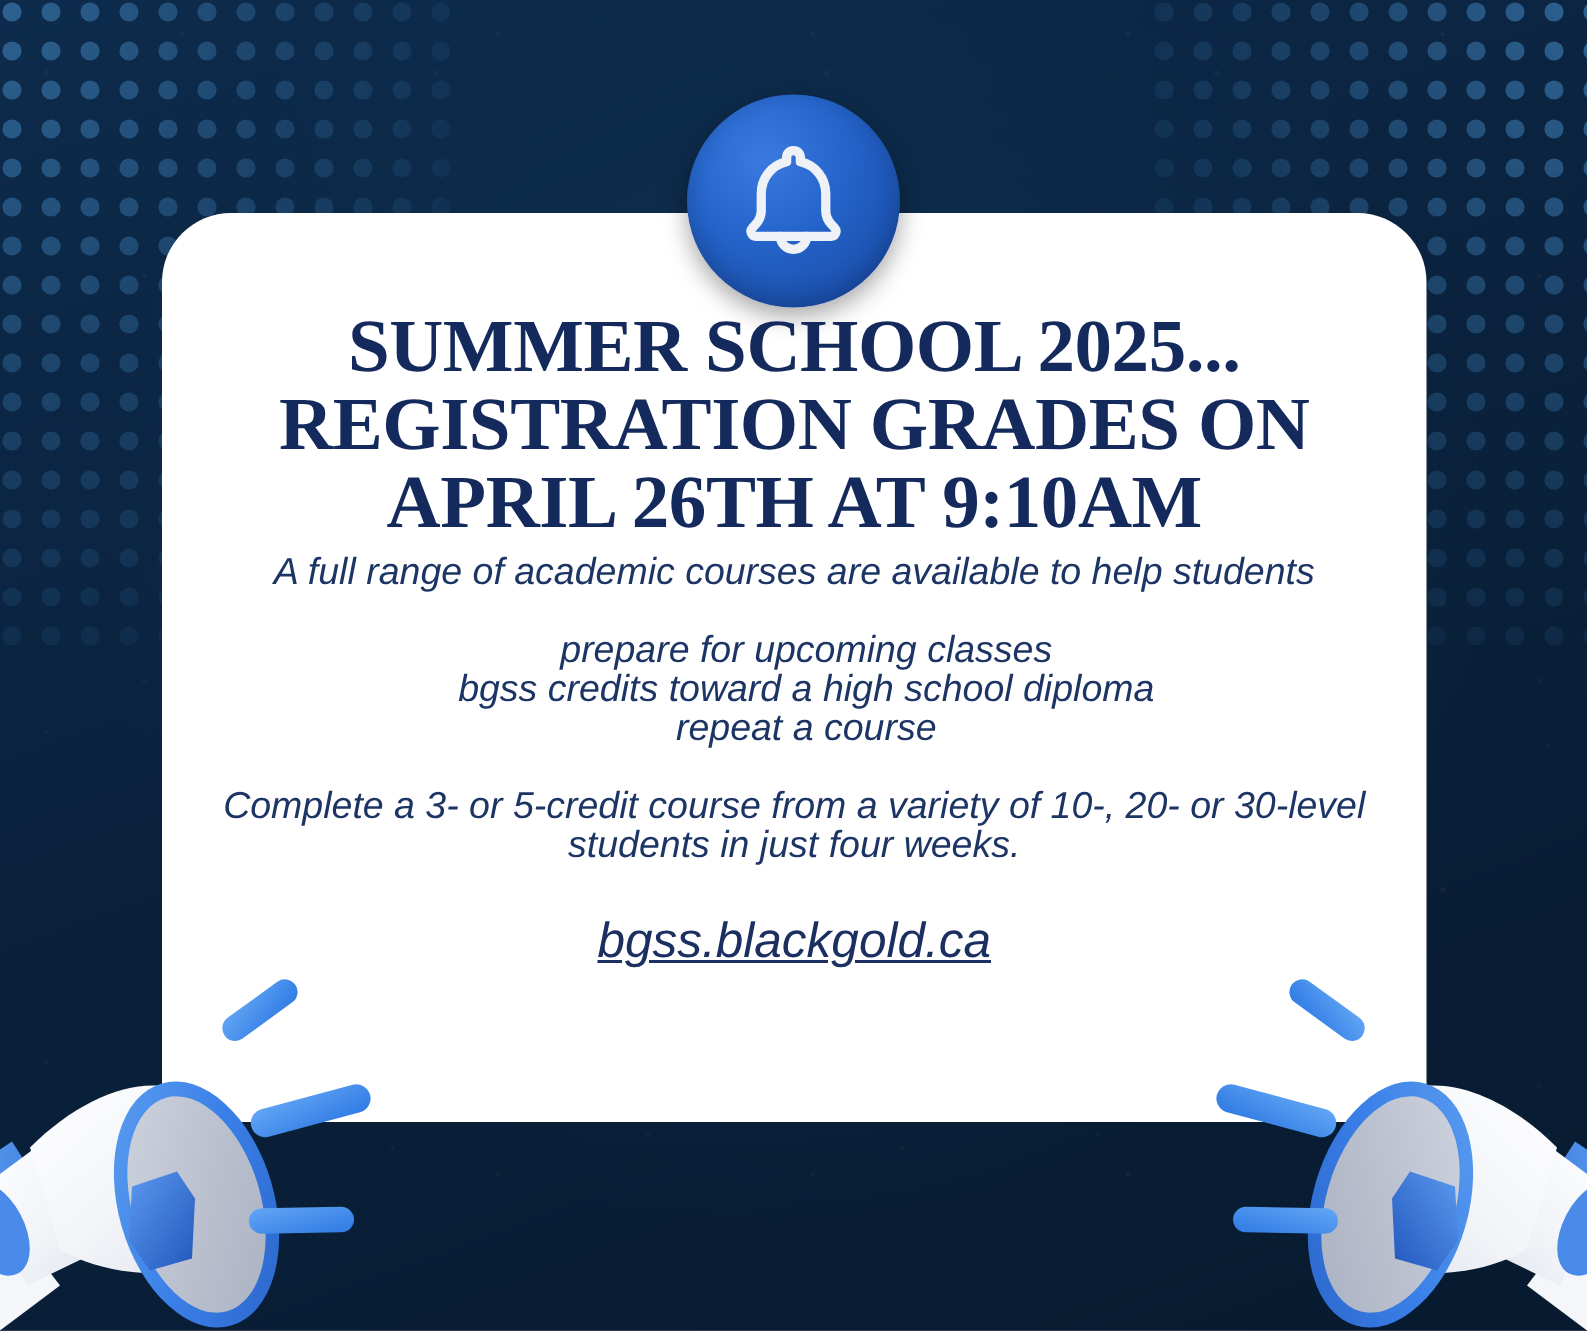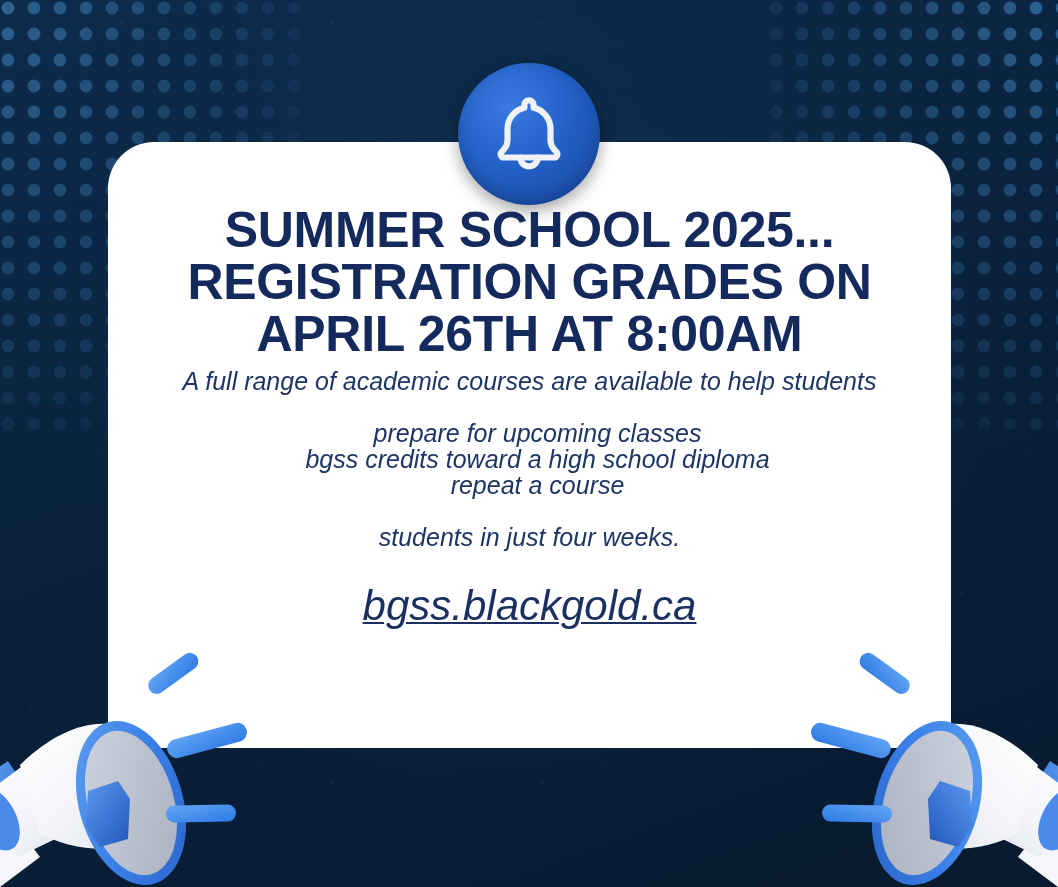--- a/index.html
+++ b/index.html
@@ -85,20 +85,21 @@
     color: #15295a;
   }
   .headline {
     margin: 0;
     padding: 62px 20px 0 20px;
     font-size: 50px;
     line-height: 52px;
     font-weight: 800;
     letter-spacing: -0.3px;
     color: #152a5c;
+    font-family: Liberation Serif, serif;
   }
   .headline .hl-line { display: block; }
 
   .subtitle {
     margin: 18px 0 0 0;
     font-size: 18.5px;
     font-weight: 700;
     font-style: italic;
     text-decoration: underline;
     text-underline-offset: 3px;
@@ -113,21 +114,21 @@
     color: #1d3564;
   }
   .body-intro { margin-top: 8px; }
   .list-block { margin-top: 26px; }
   .list-block .body-line { line-height: 26px; margin-left: 16px; }
   .closing { margin-top: 26px; }
   .closing .body-line { line-height: 26px; }
 
   .link-wrap { margin-top: 32px; }
   .site-link {
-    font-size: 42px;
+    font-size: 33px;
     font-style: italic;
     font-weight: 400;
     color: #1b2f60;
     text-decoration: underline;
     text-underline-offset: 2px;
     text-decoration-thickness: 2px;
   }
 
   
   .megaphone {
@@ -195,33 +196,34 @@
         <path d="M32 7c-2 0-3.4 1.5-3.4 3.3v2.2C21.2 14.1 16 20.6 16 28.4v8.3c0 2.6-1 5-2.8 6.9l-1.6 1.7c-1.5 1.6-.4 4.2 1.8 4.2h37.2c2.2 0 3.3-2.6 1.8-4.2l-1.6-1.7A10 10 0 0 1 48 36.7v-8.3c0-7.8-5.2-14.3-12.6-15.9v-2.2C35.4 8.5 34 7 32 7z" fill="none" stroke="#eef2f7" stroke-width="4.6" stroke-linejoin="round"></path>
         <path d="M25.5 49.5c0 3.6 2.9 6.5 6.5 6.5s6.5-2.9 6.5-6.5" fill="none" stroke="#eef2f7" stroke-width="4.6" stroke-linecap="round"></path>
       </svg>
     </span>
   </div>
 
   <div class="content">
     <h1 class="headline">
       <span class="hl-line">SUMMER SCHOOL 2025...</span>
       <span class="hl-line">REGISTRATION GRADES ON</span>
-      <span class="hl-line">APRIL 26TH AT 8:00AM</span>
+      <span class="hl-line">APRIL 26TH AT 9:10AM</span>
     </h1>
 
 
     <p class="body-line body-intro">A full range of academic courses are available to help students</p>
 
     <div class="list-block">
       <p class="body-line">prepare for upcoming classes</p>
       <p class="body-line">bgss credits toward a high school diploma</p>
       <p class="body-line">repeat a course</p>
     </div>
 
     <div class="closing">
+      <p class="body-line">Complete a 3- or 5-credit course from a variety of 10-, 20- or 30-level</p>
       <p class="body-line">students in just four weeks.</p>
     </div>
 
     <div class="link-wrap">
       <a class="site-link" href="#">bgss.blackgold.ca</a>
     </div>
   </div>
 
   <div class="megaphone mega-left">
     <svg viewBox="0 0 330 250" aria-hidden="true">

